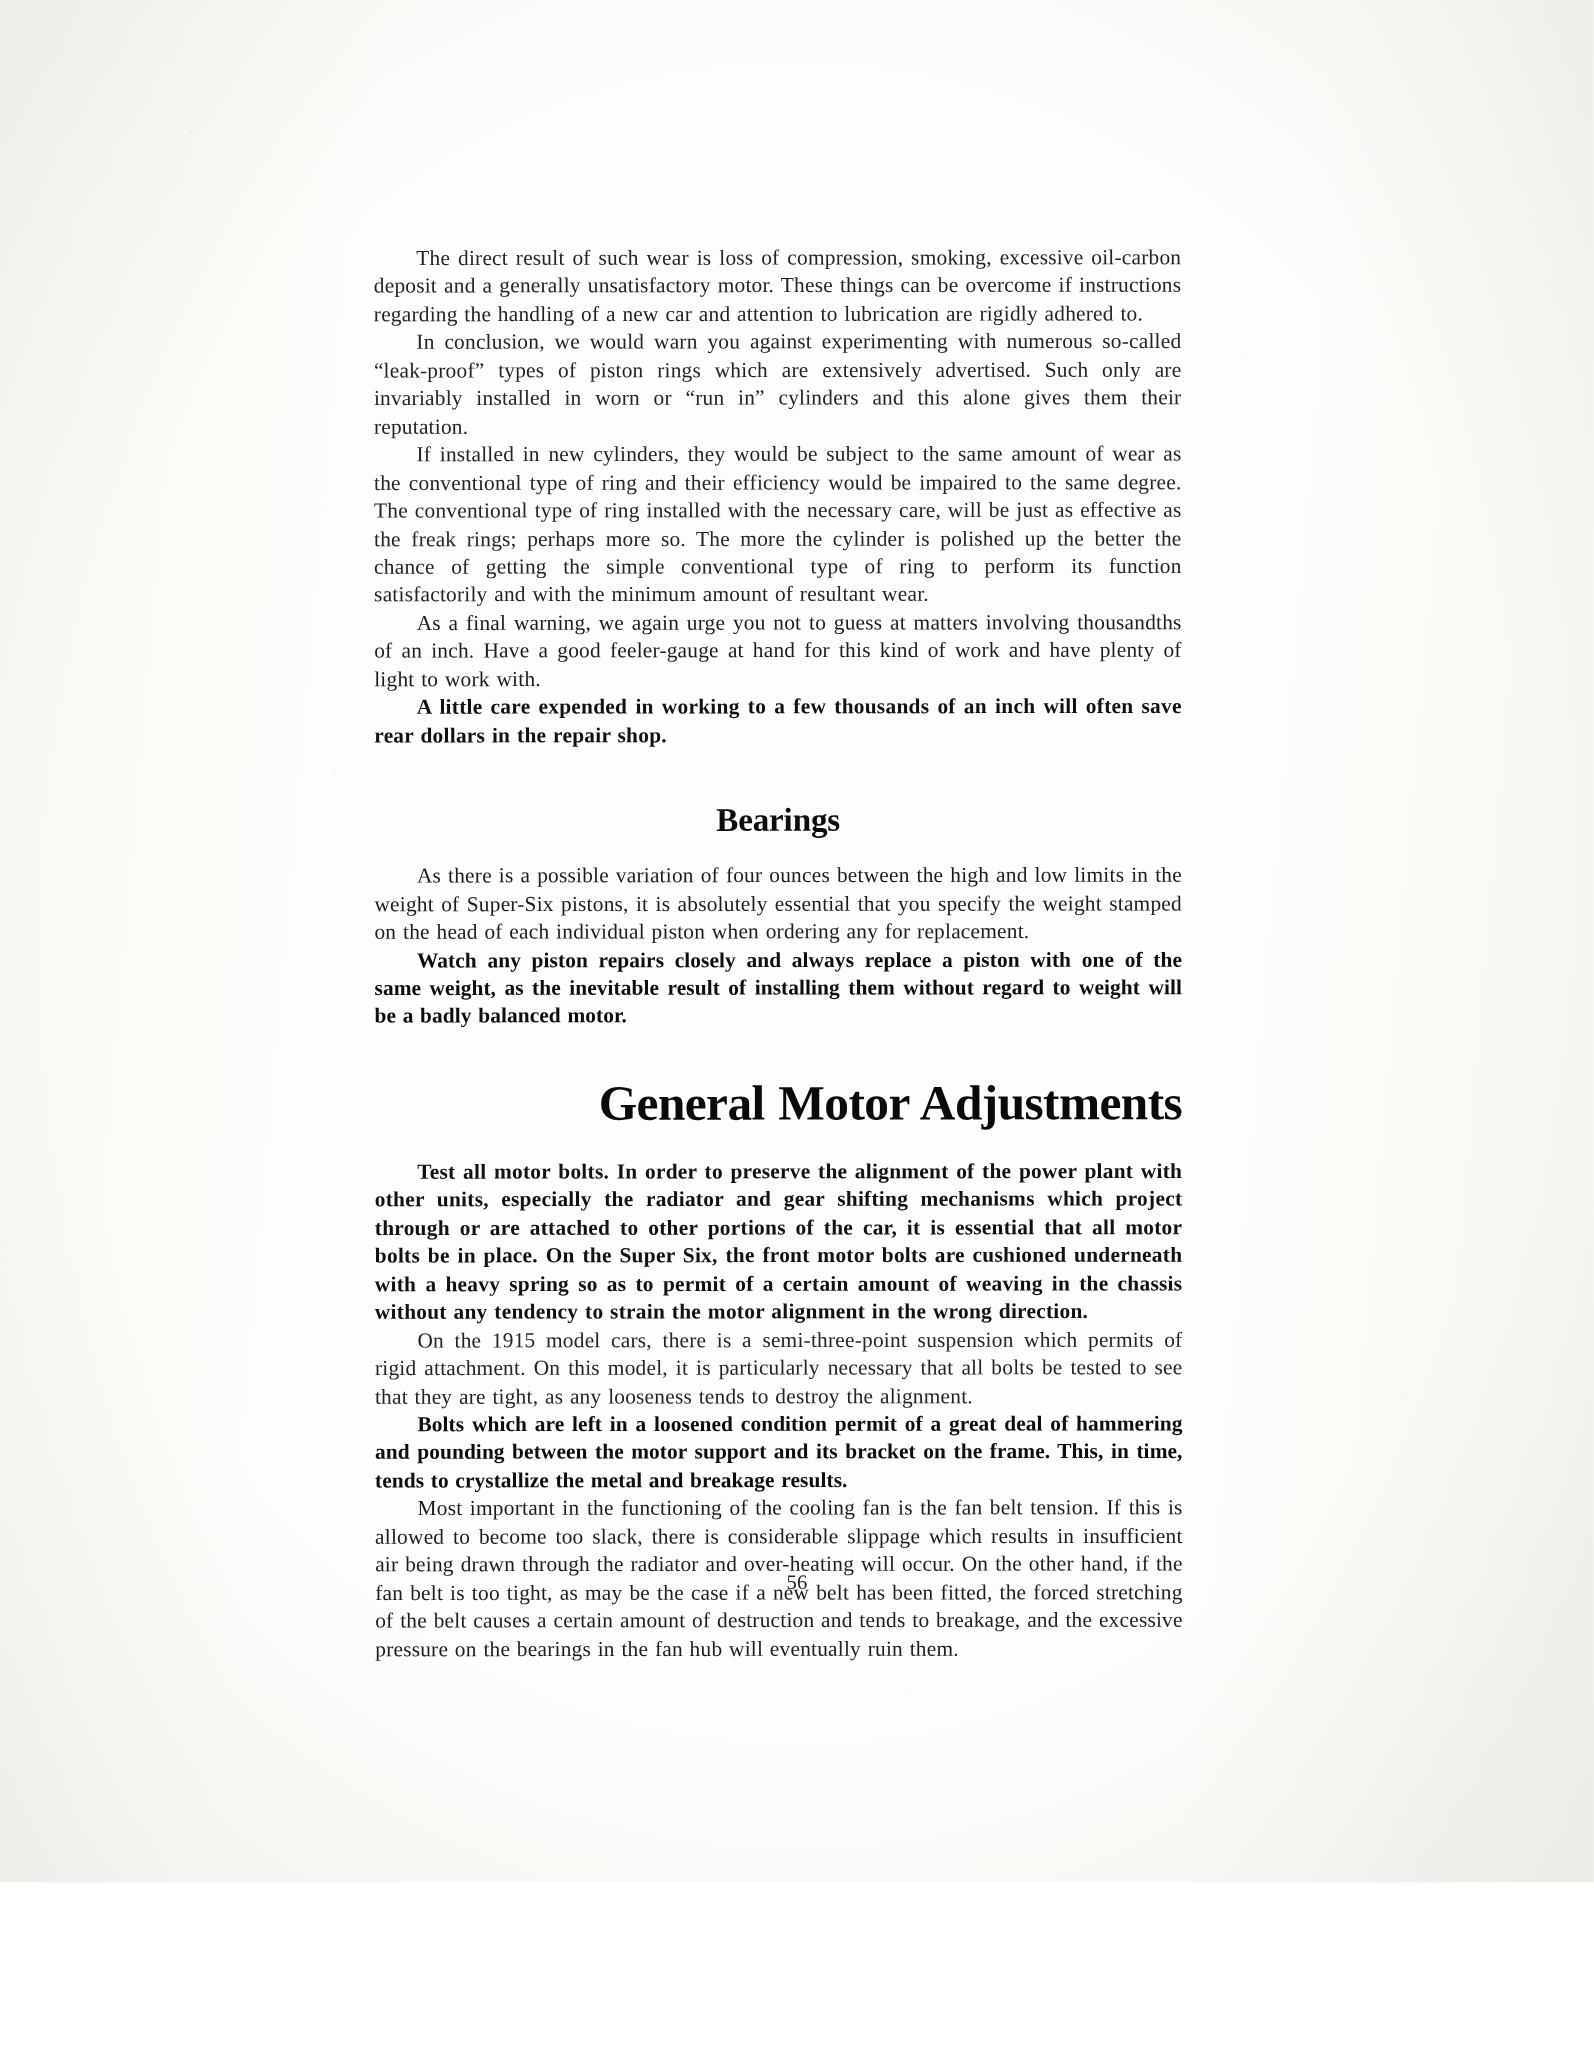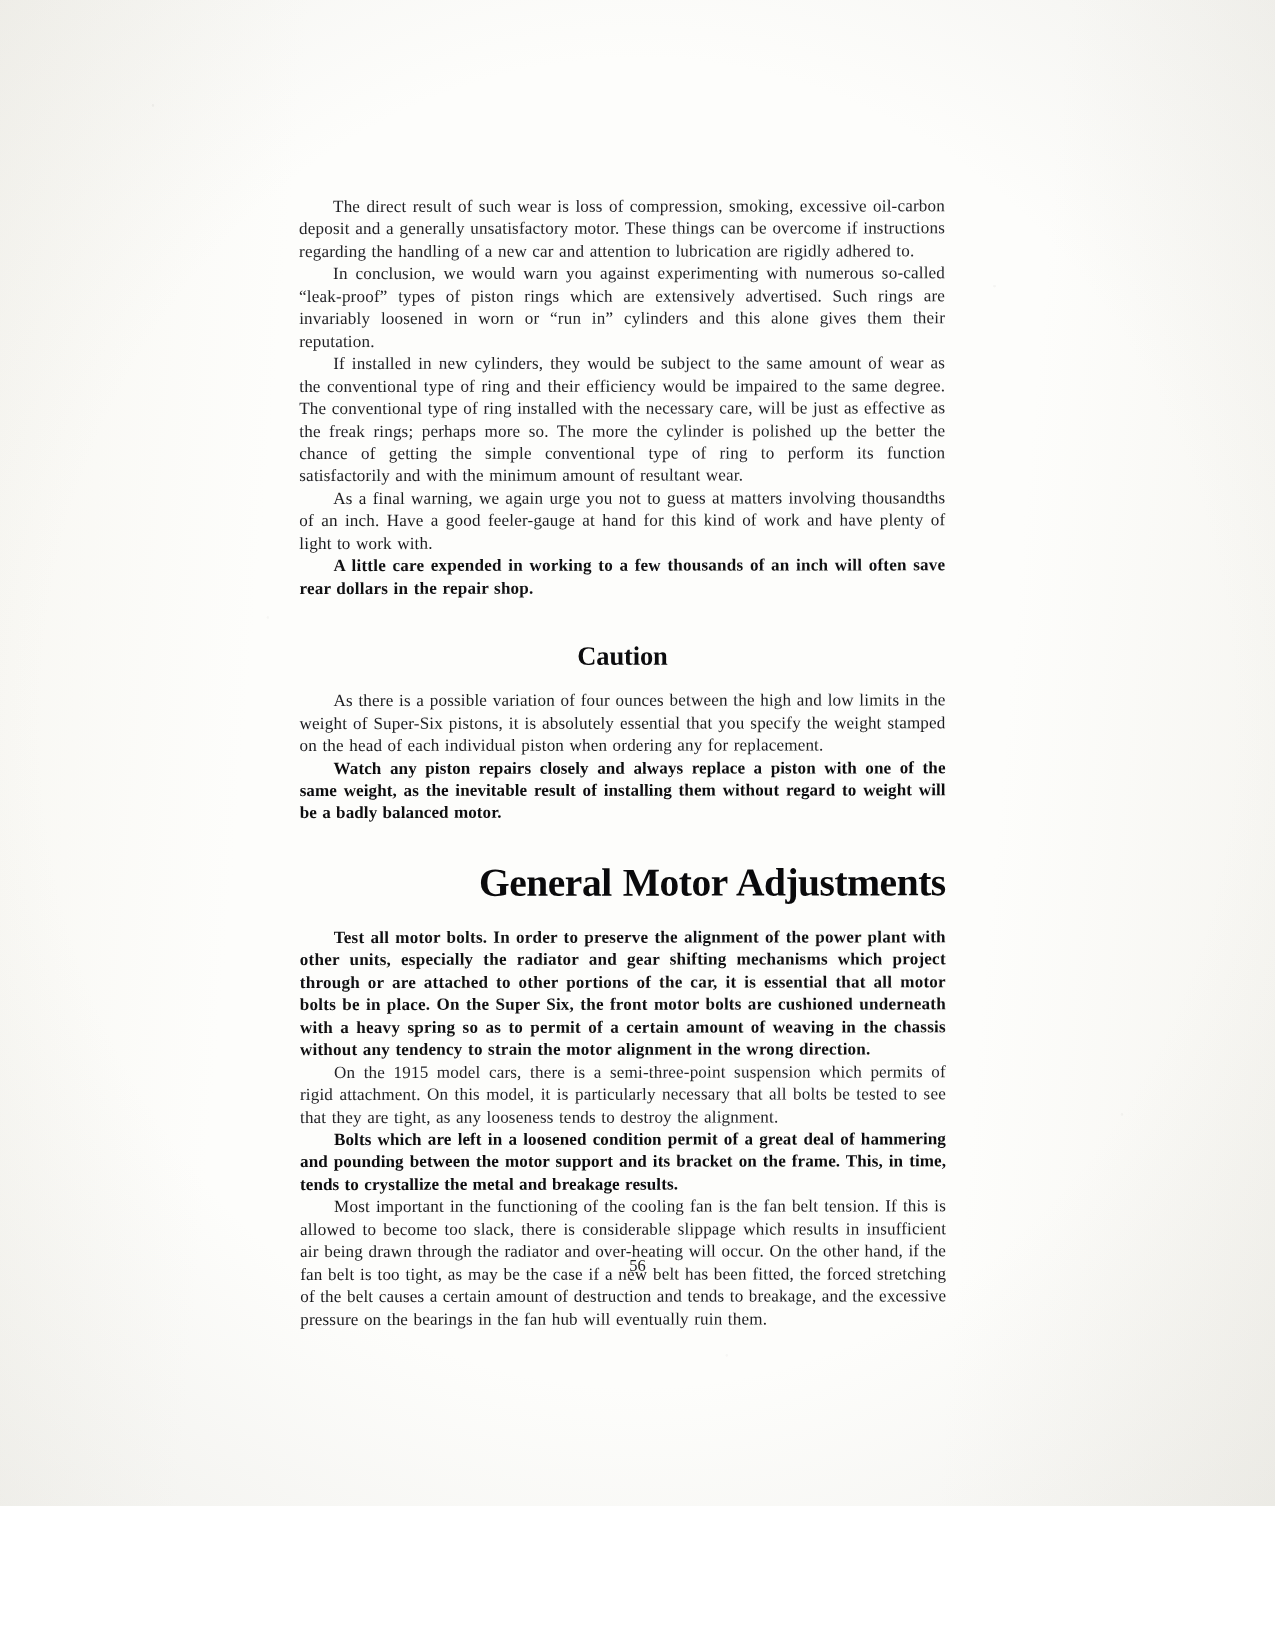--- a/index.html
+++ b/index.html
@@ -117,26 +117,26 @@
   }
 </style>
 </head>
 <body>
 
 <div class="page">
 
   <div class="content skew">
 
     <p class="body ink-light">The direct result of such wear is loss of compression, smoking, excessive oil-carbon deposit and a generally unsatisfactory motor. These things can be overcome if instructions regarding the handling of a new car and attention to lubrication are rigidly adhered to.</p>
-    <p class="body ink-light">In conclusion, we would warn you against experimenting with numerous so-called “leak-proof” types of piston rings which are extensively advertised. Such rings are invariably loosened in worn or “run in” cylinders and this alone gives them their reputation.</p>
+    <p class="body ink-light">In conclusion, we would warn you against experimenting with numerous so-called “leak-proof” types of piston rings which are extensively advertised. Such only are invariably installed in worn or “run in” cylinders and this alone gives them their reputation.</p>
     <p class="body ink-light">If installed in new cylinders, they would be subject to the same amount of wear as the conventional type of ring and their efficiency would be impaired to the same degree. The conventional type of ring installed with the necessary care, will be just as effective as the freak rings; perhaps more so. The more the cylinder is polished up the better the chance of getting the simple conventional type of ring to perform its function satisfactorily and with the minimum amount of resultant wear.</p>
     <p class="body ink-mid">As a final warning, we again urge you not to guess at matters involving thousandths of an inch. Have a good feeler-gauge at hand for this kind of work and have plenty of light to work with.</p>
     <p class="body ink-heavy">A little care expended in working to a few thousands of an inch will often save rear dollars in the repair shop.</p>
 
-    <h2 class="section-head caution-head">Caution</h2>
+    <h2 class="section-head caution-head">Bearings</h2>
 
     <p class="body ink-mid">As there is a possible variation of four ounces between the high and low limits in the weight of Super-Six pistons, it is absolutely essential that you specify the weight stamped on the head of each individual piston when ordering any for replacement.</p>
     <p class="body ink-bold">Watch any piston repairs closely and always replace a piston with one of the same weight, as the inevitable result of installing them without regard to weight will be a badly balanced motor.</p>
 
     <h1 class="major-head">General Motor Adjustments</h1>
 
     <p class="body ink-heavy">Test all motor bolts. In order to preserve the alignment of the power plant with other units, especially the radiator and gear shifting mechanisms which project through or are attached to other portions of the car, it is essential that all motor bolts be in place. On the Super Six, the front motor bolts are cushioned underneath with a heavy spring so as to permit of a certain amount of weaving in the chassis without any tendency to strain the motor alignment in the wrong direction.</p>
     <p class="body ink-light">On the 1915 model cars, there is a semi-three-point suspension which permits of rigid attachment. On this model, it is particularly necessary that all bolts be tested to see that they are tight, as any looseness tends to destroy the alignment.</p>
     <p class="body ink-bold">Bolts which are left in a loosened condition permit of a great deal of hammering and pounding between the motor support and its bracket on the frame. This, in time, tends to crystallize the metal and breakage results.</p>
 

